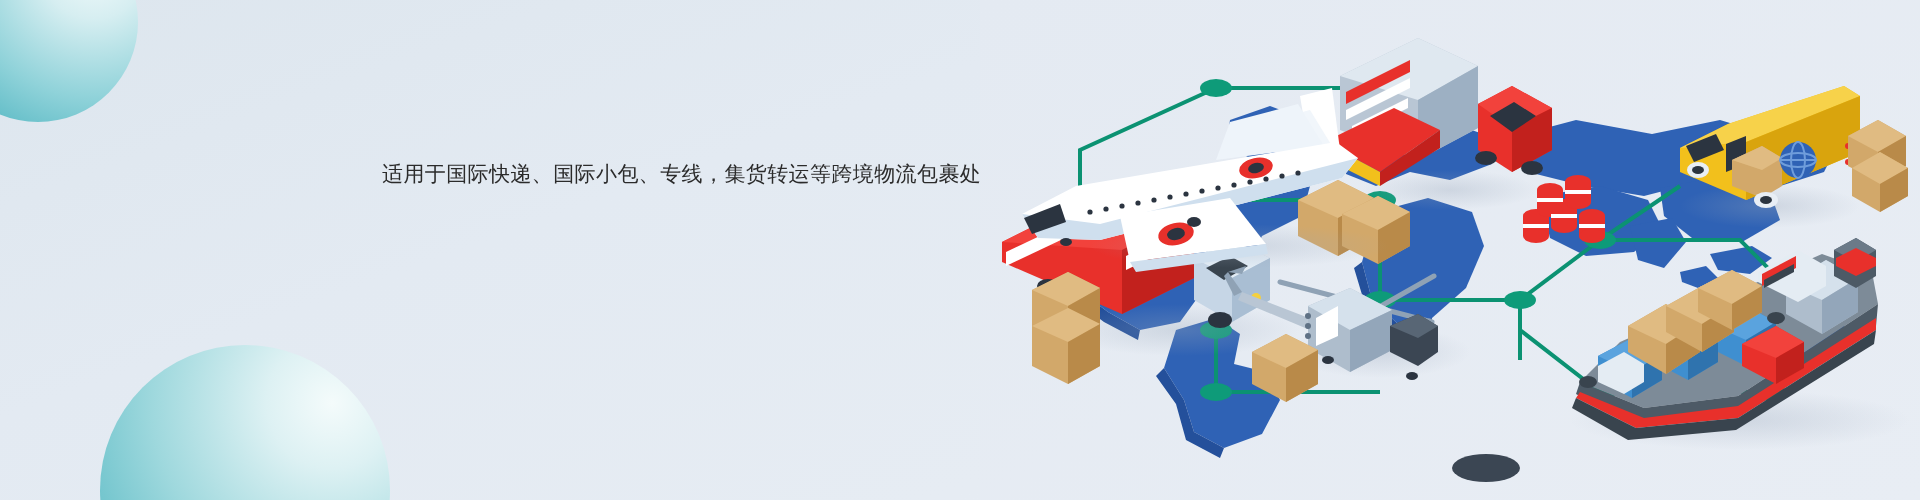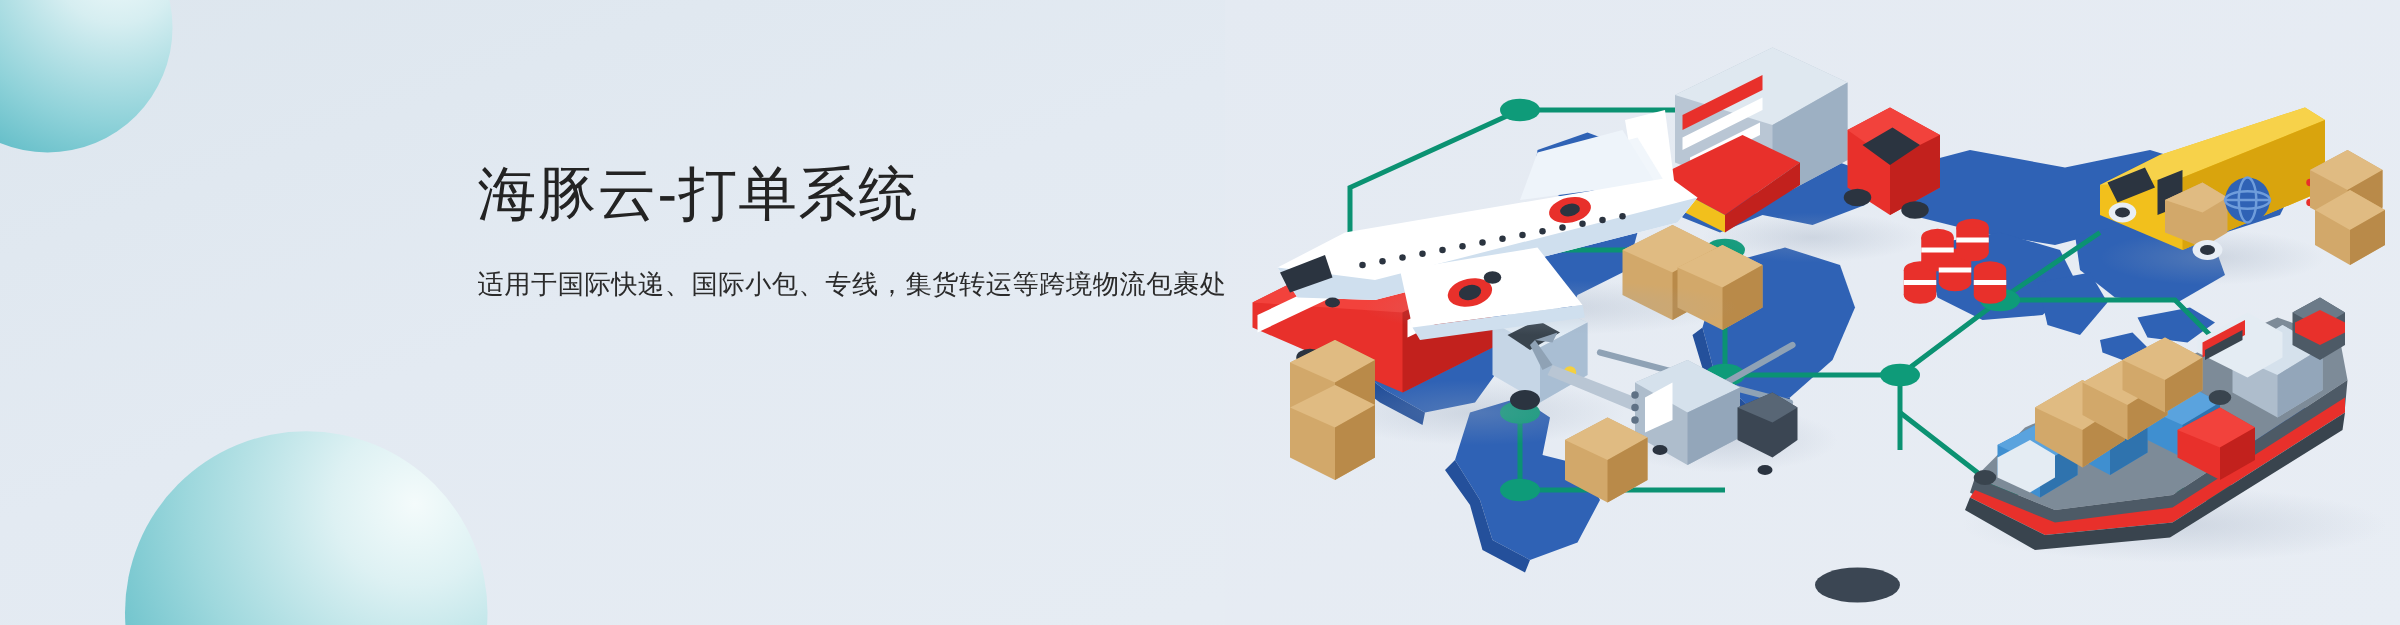--- a/index.html
+++ b/index.html
@@ -78,21 +78,20 @@
 </style>
 </head>
 <body>
 
 <div id="banner">
 
   <div class="deco-circle" id="circle-top-left"></div>
   <div class="deco-circle" id="circle-bottom-left"></div>
 
   <div id="text-block">
-    <h1 id="banner-title">海豚云-打单系统</h1>
     <p id="banner-subtitle">适用于国际快递、国际小包、专线，集货转运等跨境物流包裹处理</p>
   </div>
 
   <div id="illustration">
     <svg viewBox="0 0 940 500" xmlns="http://www.w3.org/2000/svg">
       <defs>
         <linearGradient id="seaFade" x1="0" y1="0" x2="1" y2="1">
           <stop offset="0%" stop-color="#e4eaf2"></stop>
           <stop offset="100%" stop-color="#e8edf4"></stop>
         </linearGradient>

